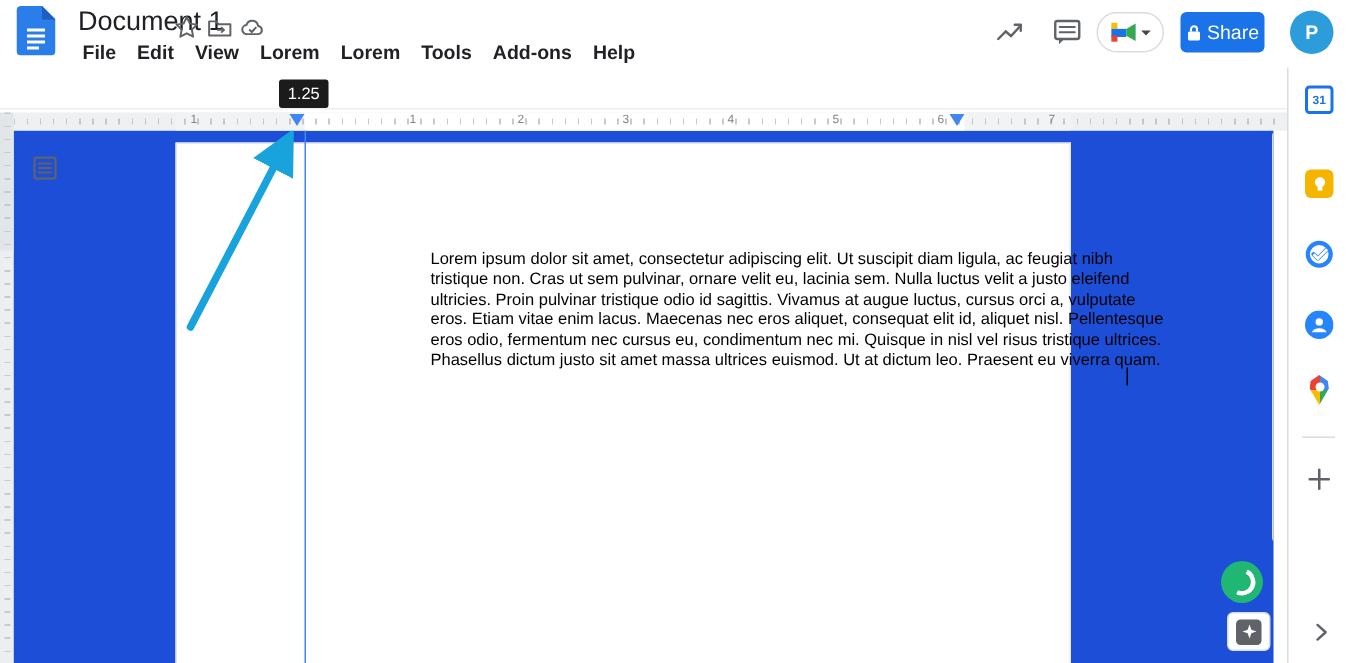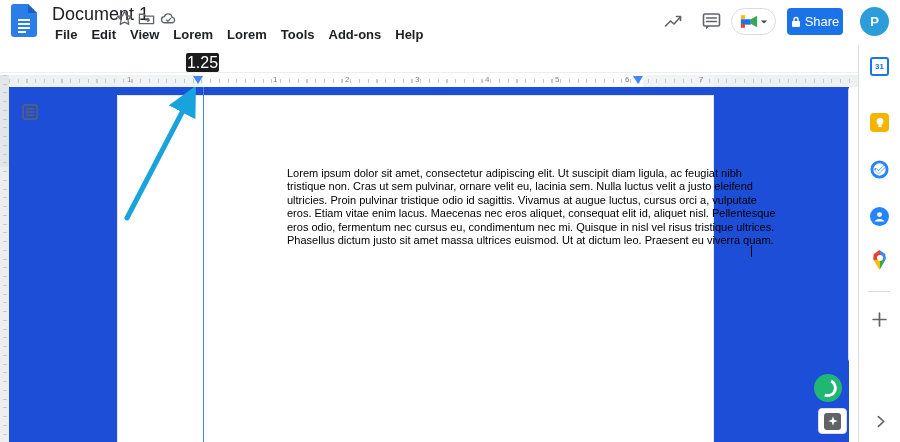--- a/index.html
+++ b/index.html
@@ -38,21 +38,21 @@
            border-top:4px solid #444746; display:inline-block; }
   .fs-box { position:absolute; left:360px; top:49px; width:30px; height:19px; border:1px solid #747775;
             border-radius:2px; display:flex; align-items:center; justify-content:center;
             font-size:11px; color:#444746; cursor:text; }
   .fmt-letter { font-size:14px; color:#444746; }
   .ucolor { position:relative; }
   .ucolor .bar { position:absolute; left:1px; right:1px; bottom:0px; height:3px; background:#000; }
   .edit-pill { position:absolute; left:795px; top:47px; width:41px; height:24px; background:#e8f0fe;
                border-radius:12px; display:flex; align-items:center; justify-content:center; gap:4px; cursor:pointer; }
   .tooltip { position:absolute; left:186px; top:53px; width:33px; height:19px; background:#1b1b1b;
-             border-radius:2px; color:#fff; font-size:16px; display:flex; align-items:center;
+             border-radius:2px; color:#fff; font-size:11px; display:flex; align-items:center;
              justify-content:center; z-index:40; }
 
   
   .hruler { position:absolute; left:9px; top:75px; width:849px; height:12px; background:#eef0f2; z-index:10; }
   .hruler .page-band { position:absolute; left:108px; top:0; width:597px; height:12px; background:#f1f3f4; }
   .hruler .text-band { position:absolute; left:194px; top:0; width:440px; height:12px; background:#fff; }
   .hruler .ticks { position:absolute; left:0; top:4px; width:849px; height:4px;
       background:repeating-linear-gradient(90deg,#b9bdc1 0 1px,transparent 1px 8.75px); opacity:.8; }
   .ruler-num { position:absolute; top:0px; font-size:8px; color:#80868b; transform:translateX(-2px); }
   .ind-marker { position:absolute; top:1px; width:0; height:0; border-left:5px solid transparent;

